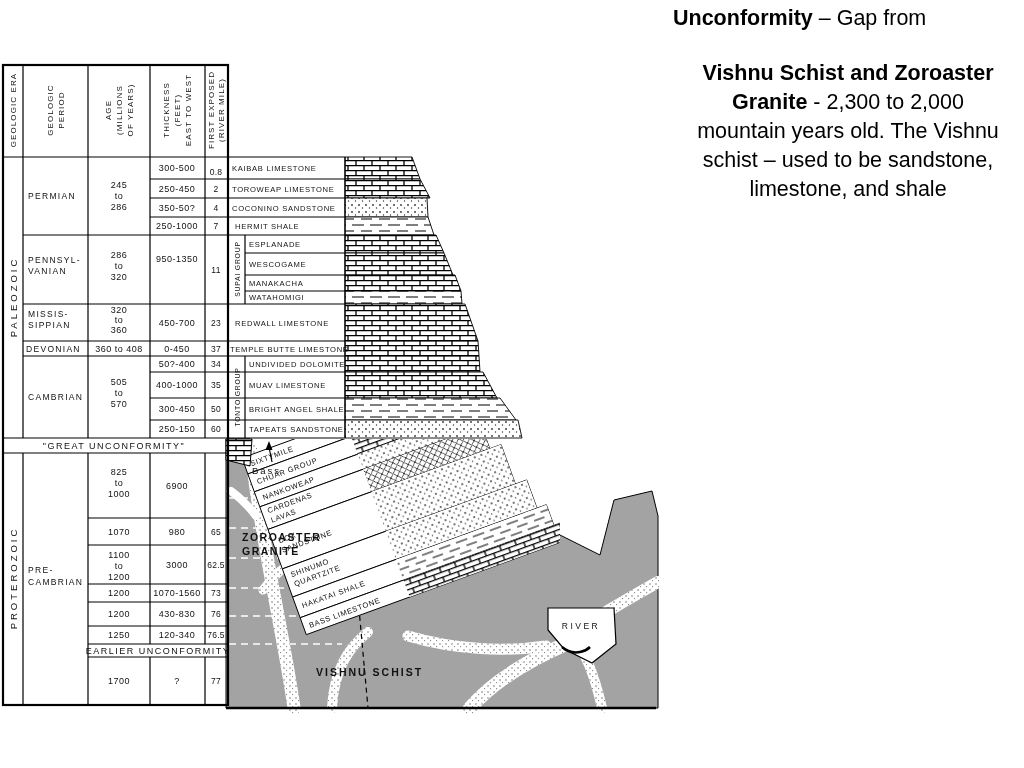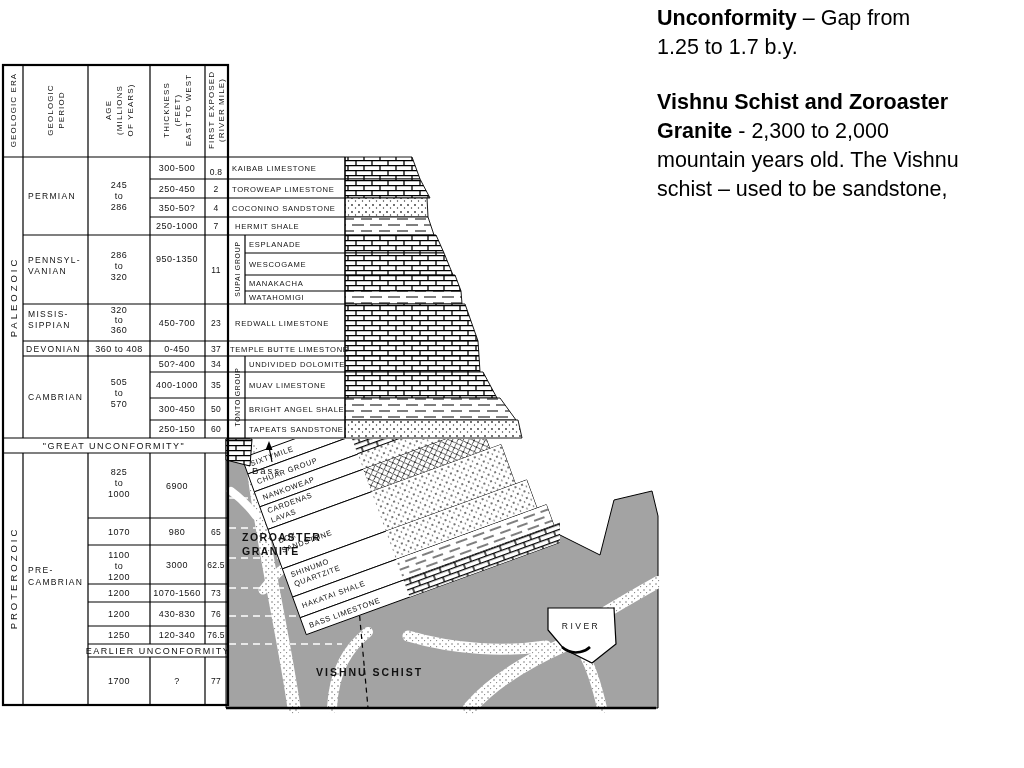--- a/index.html
+++ b/index.html
@@ -17,22 +17,22 @@
   .fm  {font-size:7.6px;letter-spacing:.7px;}
   .unc {font-size:9px;letter-spacing:1.5px;text-anchor:middle;}
   .wl  {font-size:7.5px;letter-spacing:.7px;}
   .bass{font-size:9.5px;letter-spacing:2px;}
   .zoro{font-size:10.5px;font-weight:bold;letter-spacing:1.5px;}
   .vish{font-size:10.5px;font-weight:bold;letter-spacing:2px;}
   .riv {font-size:8.5px;letter-spacing:2.5px;text-anchor:middle;}
   
   #notes{position:absolute;left:657px;top:4px;width:366px;color:#000;
          font-size:21.5px;line-height:29px;}
-  #notes .para{margin:0 0 26px 0;}
-  #notes .para.big-gap{margin-bottom:40px;}
+  #notes .para{margin:0 0 26px 16px;}
+  #notes .para.big-gap{margin-bottom:40px;text-align:center;}
   #notes .b{font-weight:bold;}
 </style>
 </head>
 <body>
 
 <div id="slide">
 
 <svg id="diagram" width="660" height="768" viewBox="0 0 660 768">
   <defs>
     <pattern id="brick" width="16" height="10" patternUnits="userSpaceOnUse">
@@ -285,23 +285,23 @@
       <text class="cell" x="119" y="684">1700</text>
       <text class="cell" x="177" y="684">?</text>
       <text class="mile" x="216" y="684">77</text>
     </g>
   </g>
 </svg>
 
 <div id="notes">
   <div class="para">
     <div><span class="b">Unconformity</span><span> – Gap from</span></div>
-    <div><span>1.25 to 1.7 b.y.</span></div>
   </div>
   <div class="para big-gap">
     <div><span class="b">Vishnu Schist and Zoroaster</span></div>
     <div><span class="b">Granite</span><span> - 2,300 to 2,000</span></div>
     <div><span>mountain years old. The Vishnu</span></div>
     <div><span>schist – used to be sandstone,</span></div>
+    <div><span>limestone, and shale</span></div>
   </div>
 </div>
 
 </div>
 
 </body></html>

